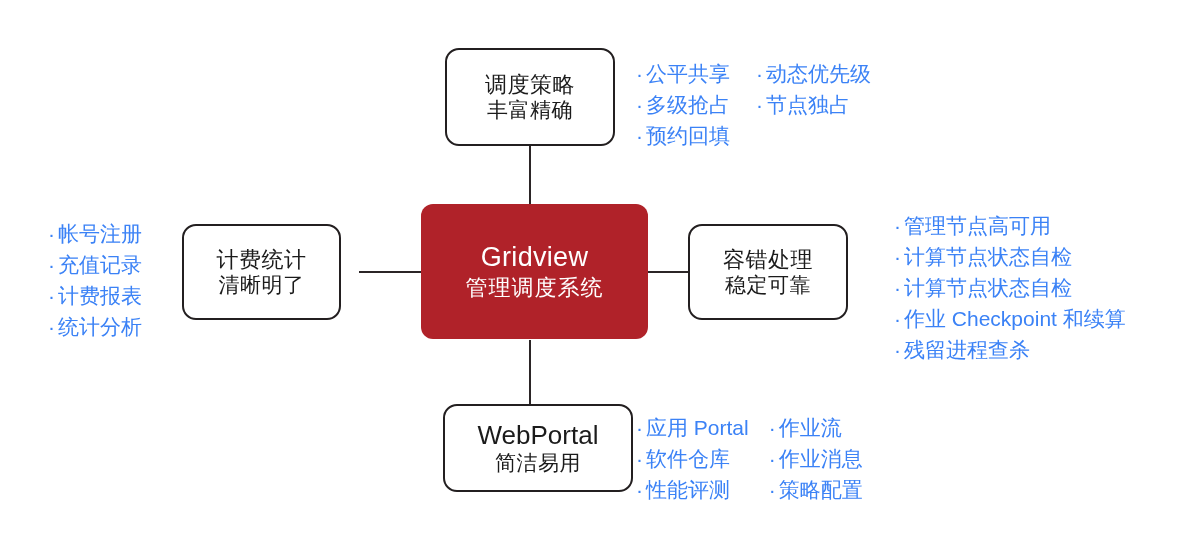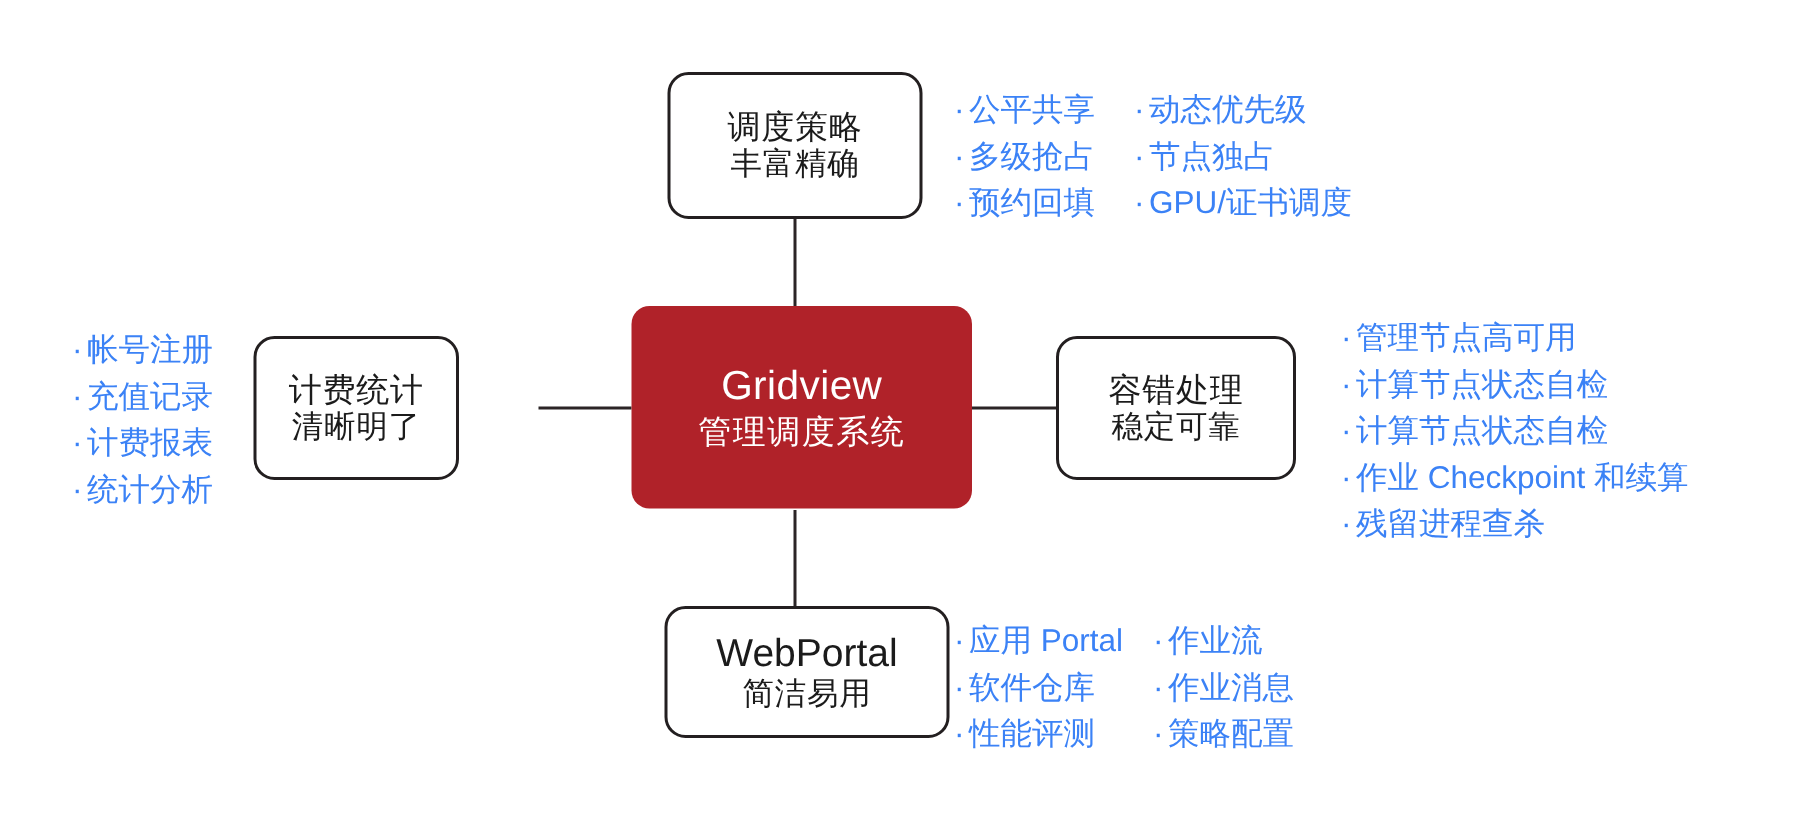--- a/index.html
+++ b/index.html
@@ -111,26 +111,26 @@
   <div id="node-center" class="node" style="left:421px; top:204px; width:227px; height:135px;">
     <span class="ln ln1">Gridview</span>
     <span class="ln ln2">管理调度系统</span>
   </div>
 
   <div id="node-scheduling" class="node" style="left:445px; top:48px; width:170px; height:98px;">
     <span class="ln ln1">调度策略</span>
     <span class="ln ln2">丰富精确</span>
   </div>
 
-  <div id="node-billing" class="node" style="left:169px; top:224px; width:137px; height:96px;">
+  <div id="node-billing" class="node" style="left:182px; top:224px; width:159px; height:96px;">
     <span class="ln ln1">计费统计</span>
     <span class="ln ln2">清晰明了</span>
   </div>
 
-  <div id="node-fault" class="node" style="left:704px; top:224px; width:160px; height:96px;">
+  <div id="node-fault" class="node" style="left:688px; top:224px; width:160px; height:96px;">
     <span class="ln ln1">容错处理</span>
     <span class="ln ln2">稳定可靠</span>
   </div>
 
   <div id="node-webportal" class="node" style="left:443px; top:404px; width:190px; height:88px;">
     <span class="ln ln1">WebPortal</span>
     <span class="ln ln2">简洁易用</span>
   </div>
 
   <div id="bullets-left" class="bullets">
@@ -144,21 +144,20 @@
 
   <div id="bullets-top" class="bullets">
     <div class="col">
       <span class="bullet-item">公平共享</span>
       <span class="bullet-item">多级抢占</span>
       <span class="bullet-item">预约回填</span>
     </div>
     <div class="col">
       <span class="bullet-item">动态优先级</span>
       <span class="bullet-item">节点独占</span>
-      <span class="bullet-item">GPU/证书调度</span>
     </div>
   </div>
 
   <div id="bullets-right" class="bullets">
     <div class="col">
       <span class="bullet-item">管理节点高可用</span>
       <span class="bullet-item">计算节点状态自检</span>
       <span class="bullet-item">计算节点状态自检</span>
       <span class="bullet-item">作业 Checkpoint 和续算</span>
       <span class="bullet-item">残留进程查杀</span>

